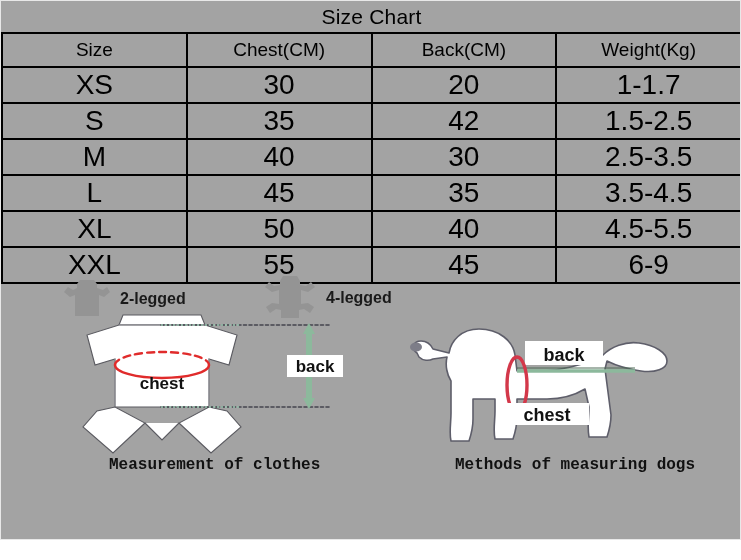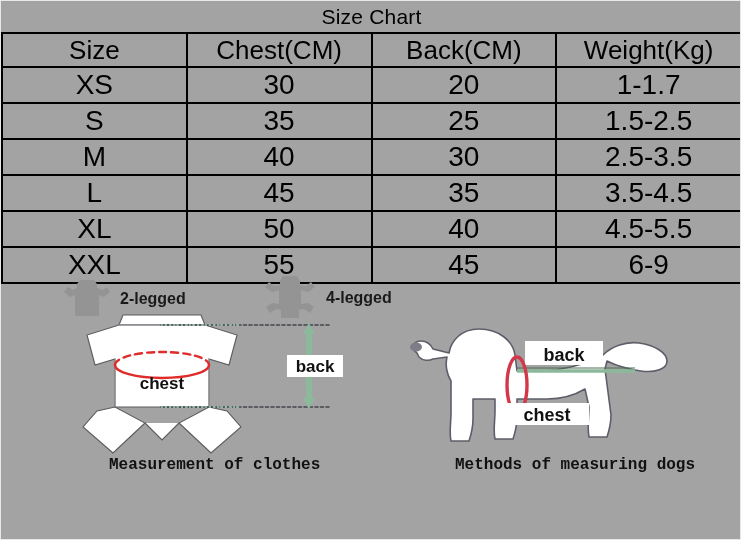--- a/index.html
+++ b/index.html
@@ -46,21 +46,21 @@
   .tbl-title {
     border-left: none !important;
     border-right: none !important;
     border-top: none !important;
     height: 31px;
     font-size: 21px;
     letter-spacing: 0.2px;
   }
   .tbl-head {
     height: 32px;
-    font-size: 26px;
+    font-size: 19px;
   }
   .tbl-cell {
     height: 34px;
     font-size: 28px;
   }
   .col-size   { width: 186px; }
   .col-chest  { width: 185px; }
   .col-back   { width: 185px; }
   .col-weight { width: 185px; }
 
@@ -144,21 +144,21 @@
 
       <tr>
         <td class="tbl-cell">XS</td>
         <td class="tbl-cell">30</td>
         <td class="tbl-cell">20</td>
         <td class="tbl-cell">1-1.7</td>
       </tr>
       <tr>
         <td class="tbl-cell">S</td>
         <td class="tbl-cell">35</td>
-        <td class="tbl-cell">25</td>
+        <td class="tbl-cell">42</td>
         <td class="tbl-cell">1.5-2.5</td>
       </tr>
       <tr>
         <td class="tbl-cell">M</td>
         <td class="tbl-cell">40</td>
         <td class="tbl-cell">30</td>
         <td class="tbl-cell">2.5-3.5</td>
       </tr>
       <tr>
         <td class="tbl-cell">L</td>

